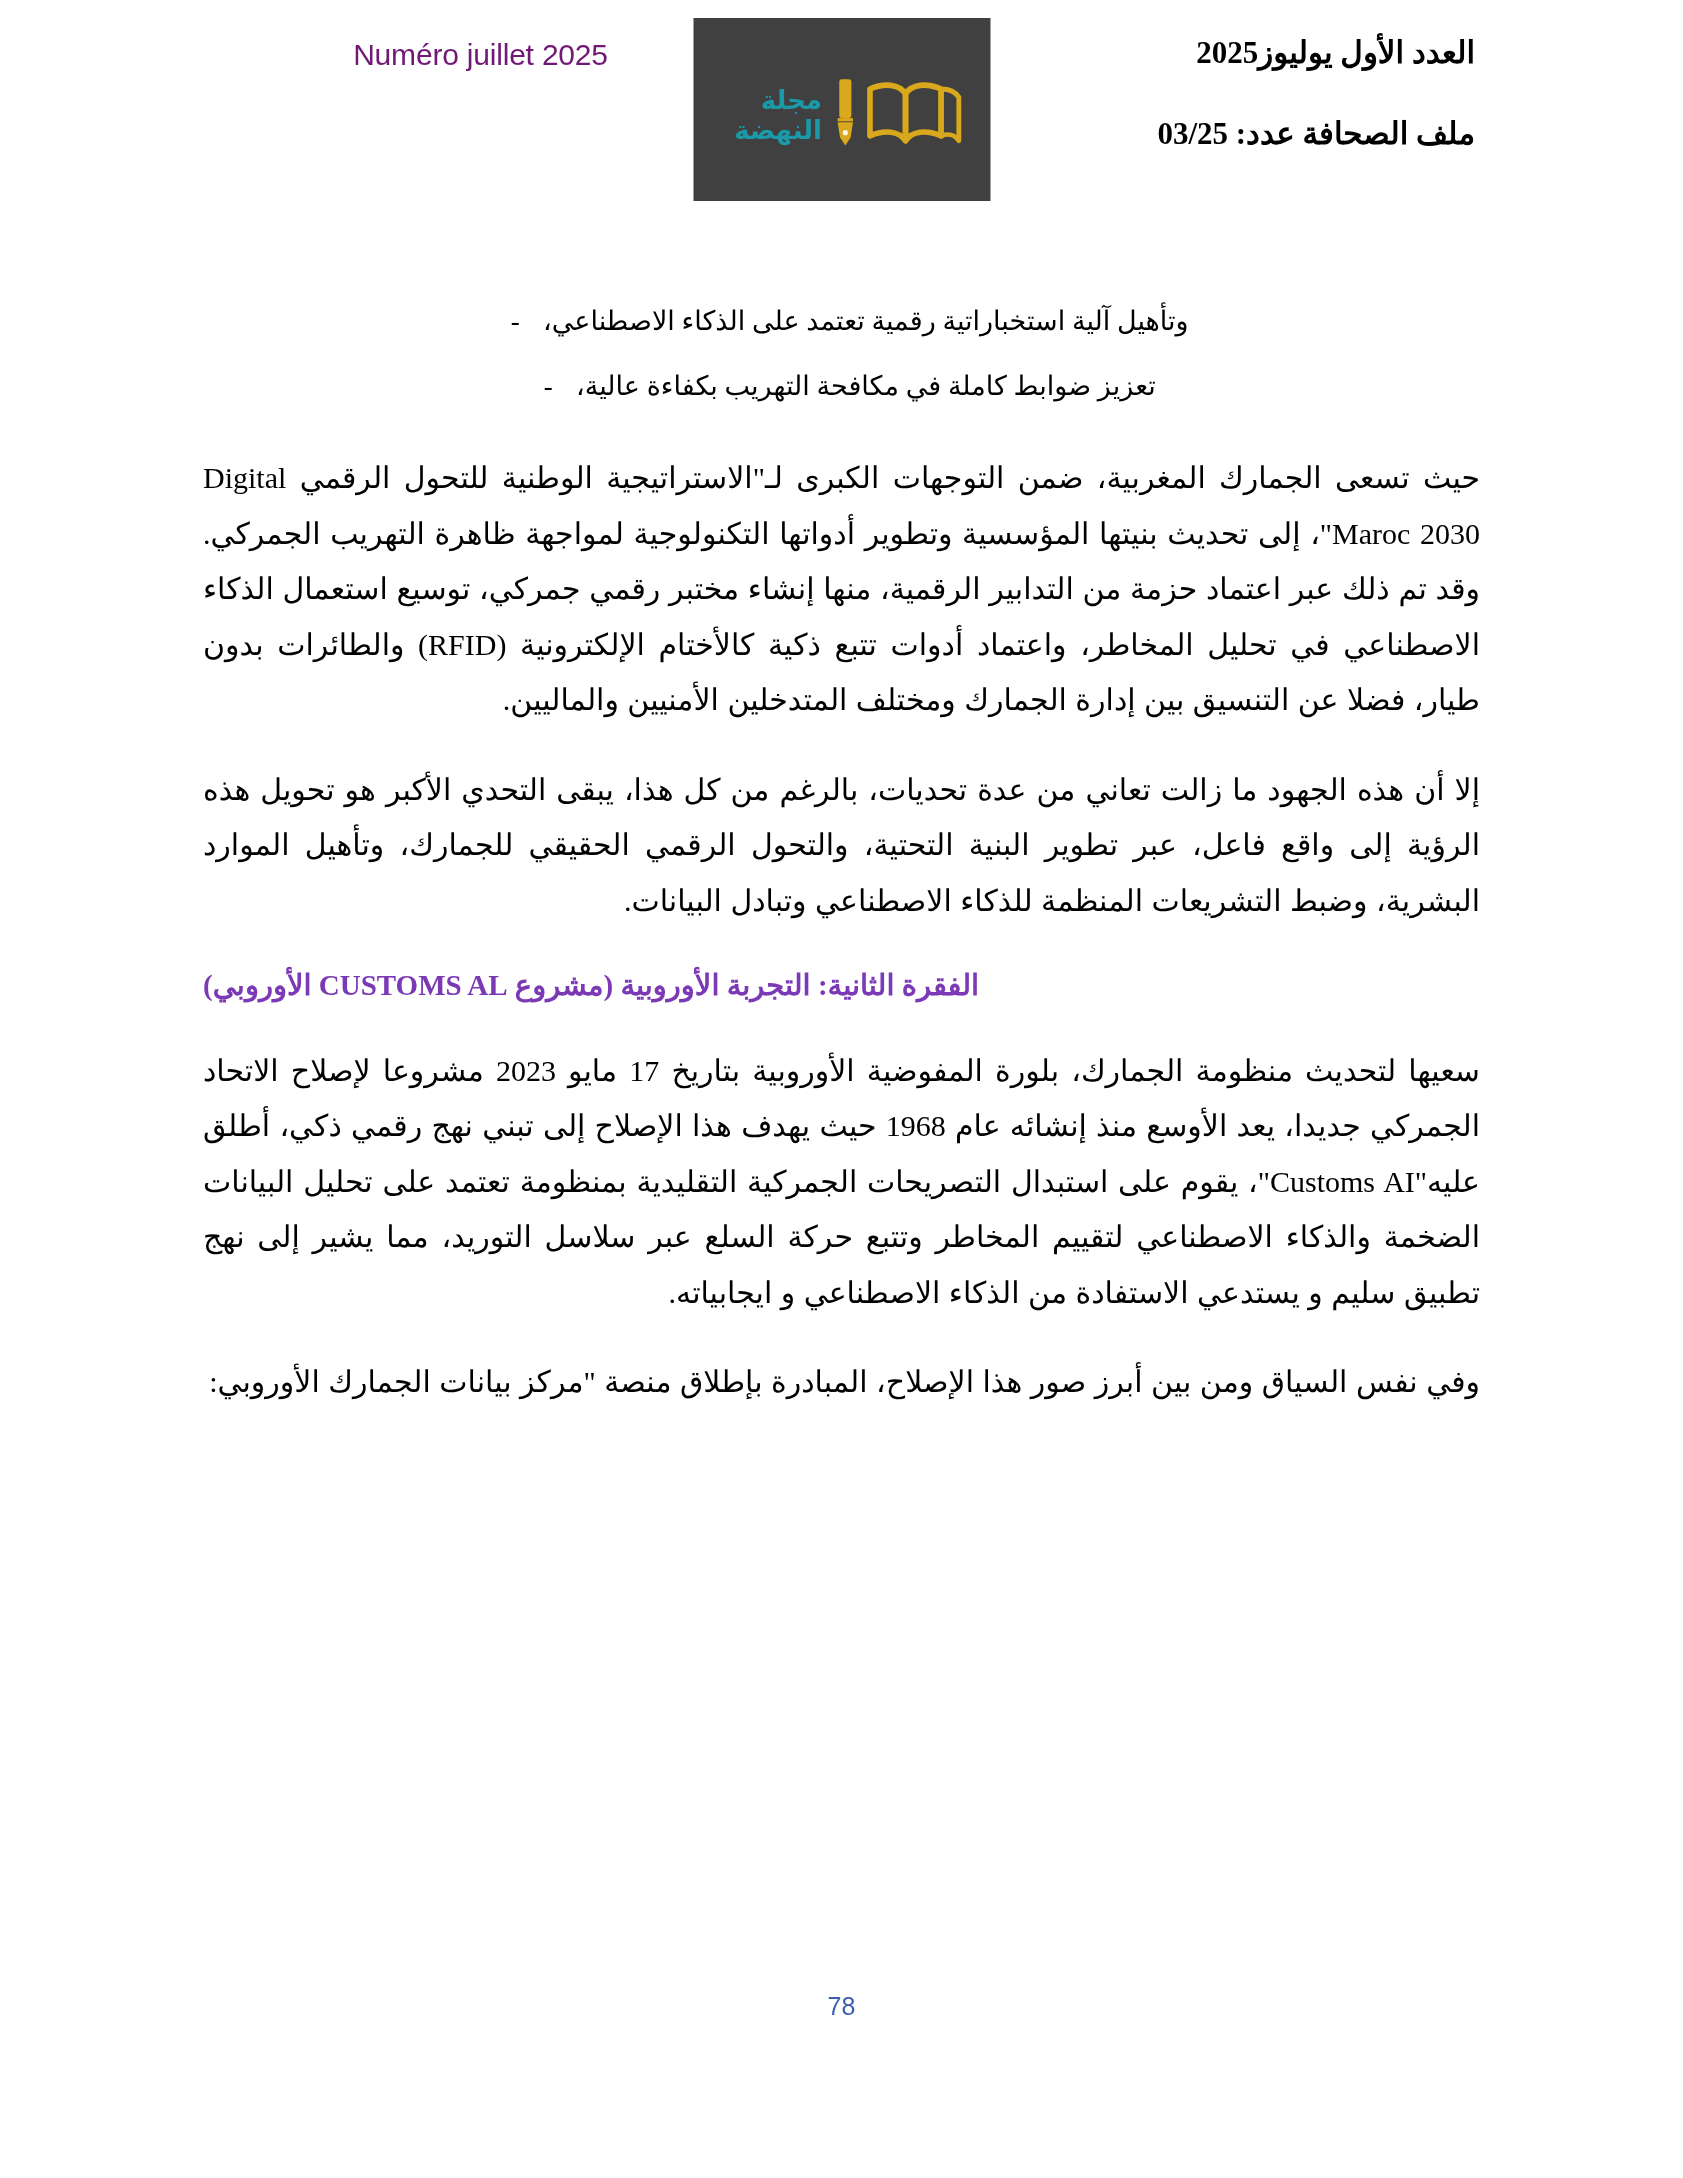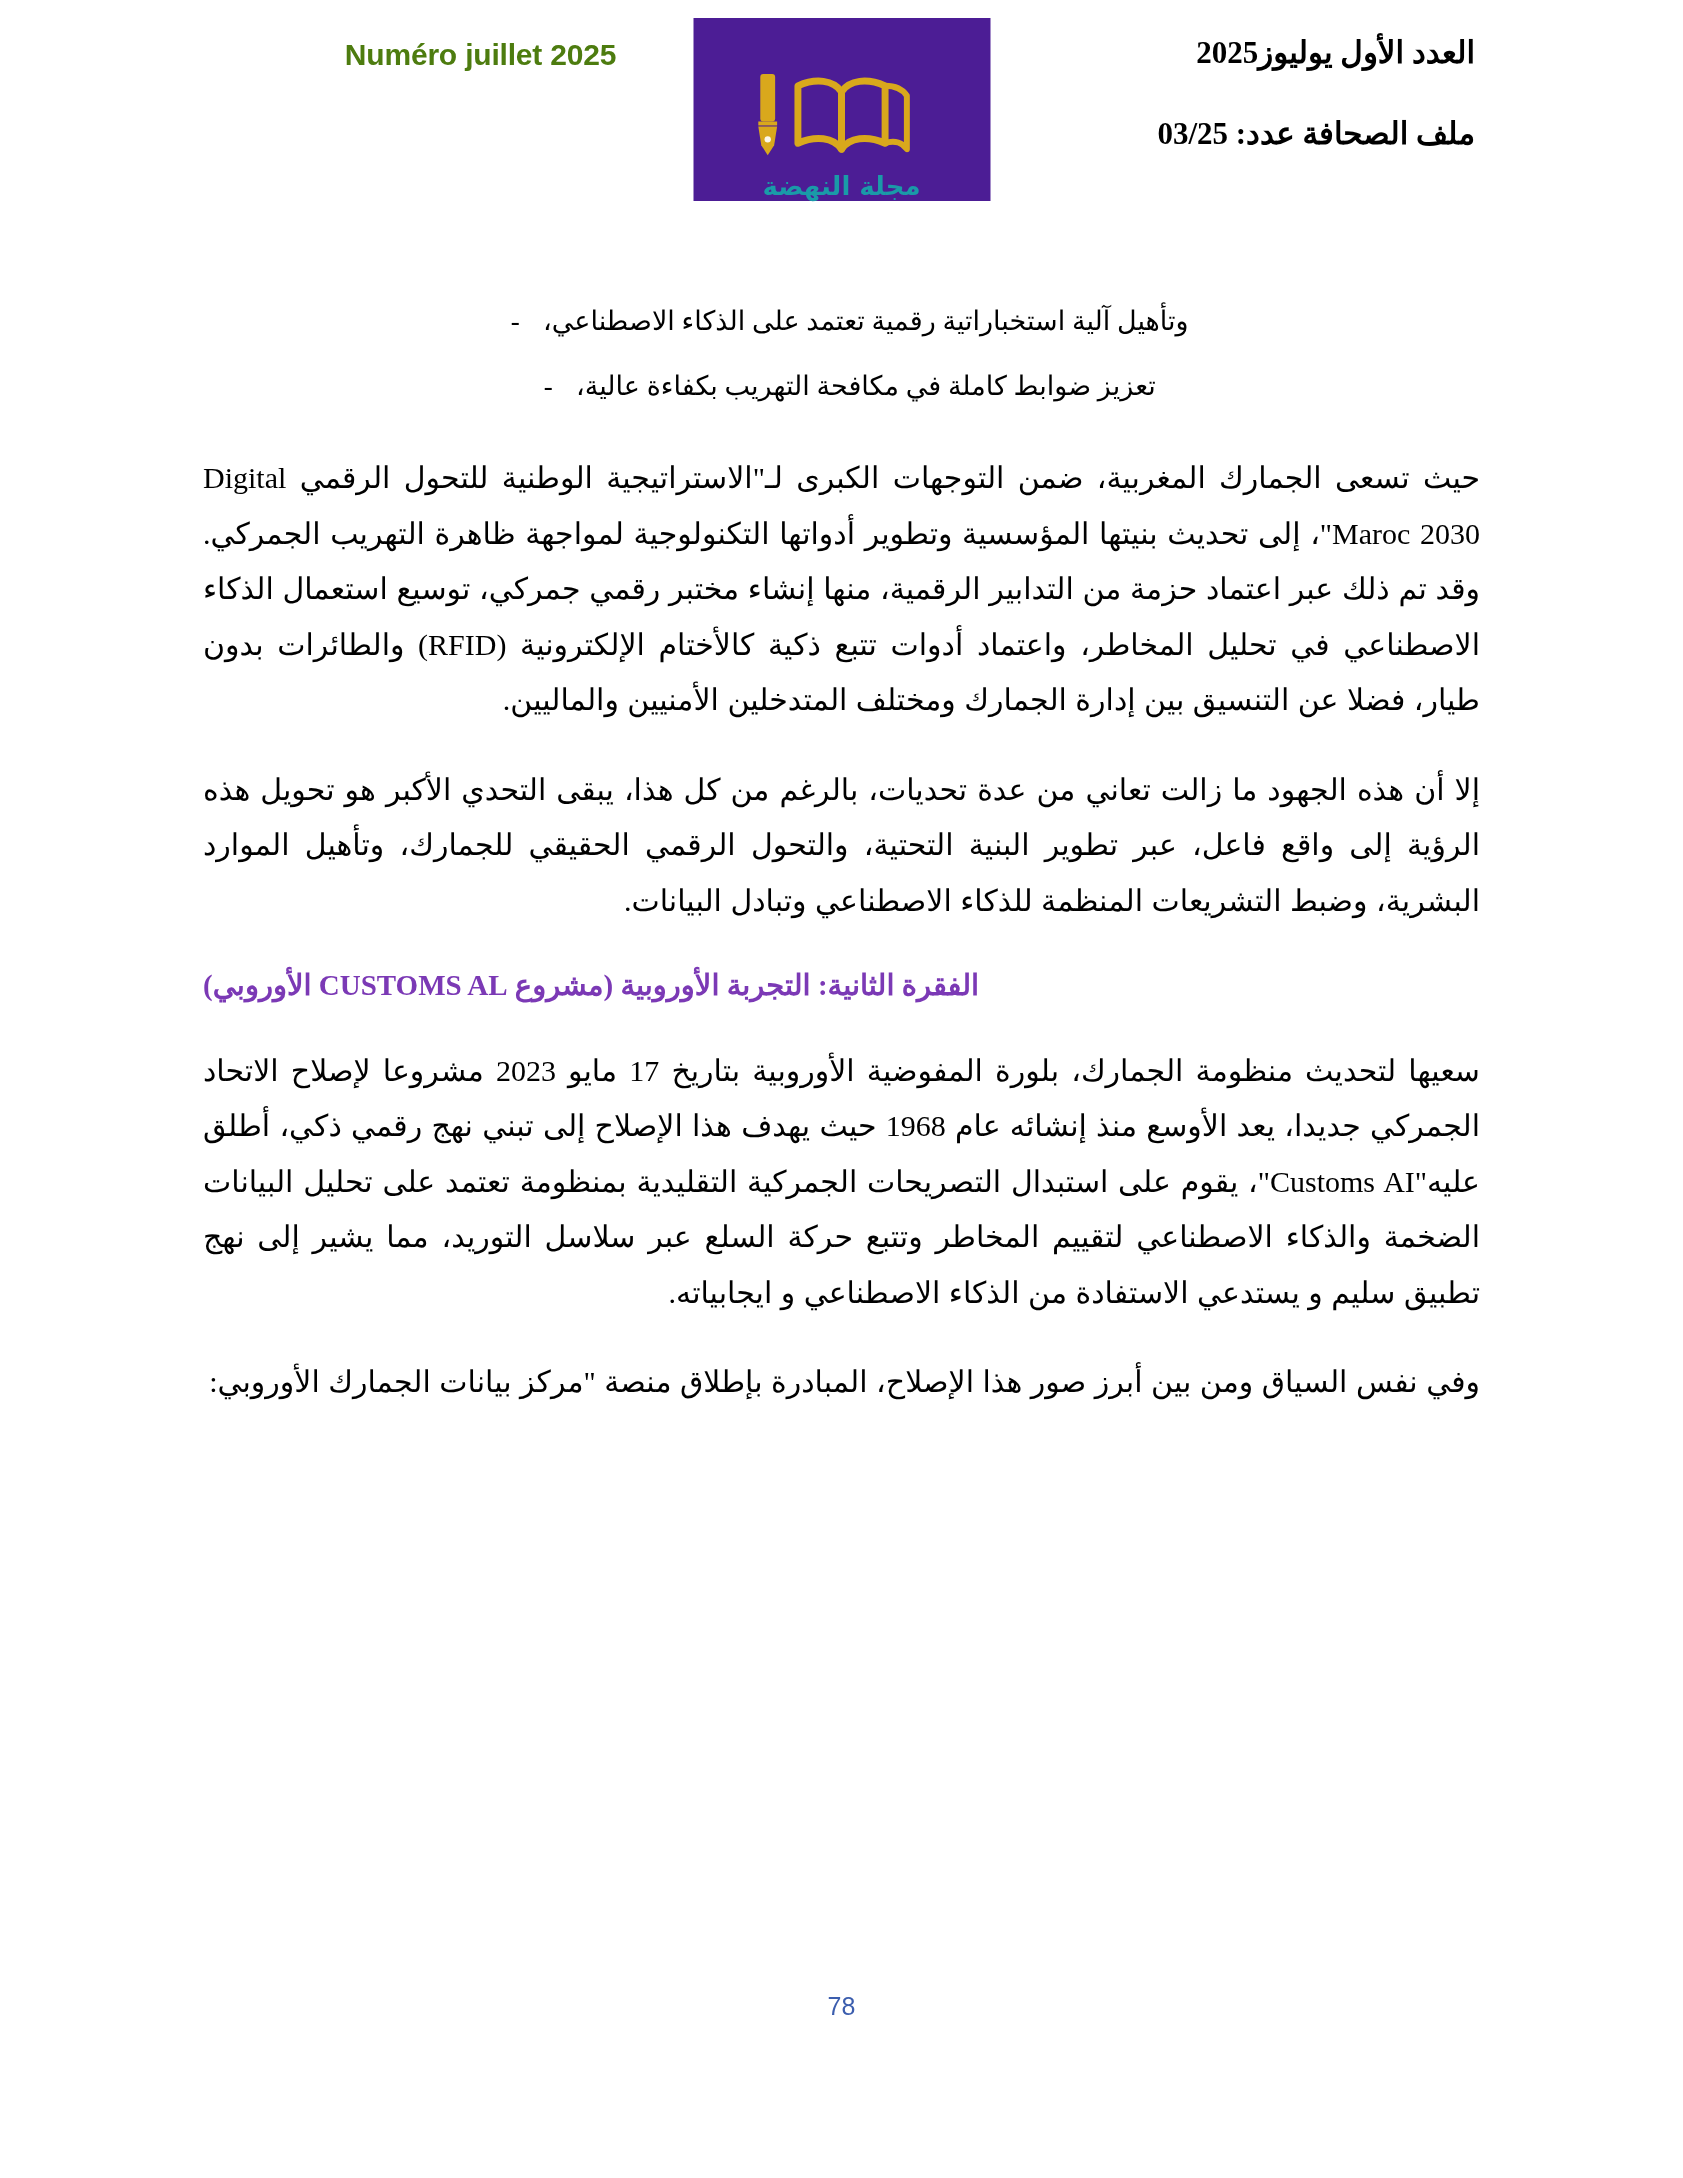--- a/index.html
+++ b/index.html
@@ -35,23 +35,23 @@
     position: absolute;
     left: 248px;
     top: 38px;
     width: 465px;
     text-align: center;
     direction: ltr;
   }
   .masthead-left .line1,
   .masthead-left .line2 {
     font-family: "Liberation Sans", "DejaVu Sans", sans-serif;
-    font-weight: bold;
+    font-weight: normal;
     font-size: 30px;
-    color: #4d7c0f;
+    color: #701a75;
     letter-spacing: -0.2px;
   }
   .masthead-left .line1 { margin-bottom: 44px; }
 
   .masthead-right {
     position: absolute;
     right: 208px;
     top: 34px;
     width: 515px;
     text-align: center;
@@ -68,23 +68,23 @@
   .masthead-right .line1 { margin-bottom: 44px; }
 
   
   .logo-wrap {
     position: absolute;
     left: 50%;
     transform: translateX(-50%);
     top: 18px;
     width: 297px;
     height: 183px;
-    background: #4c1d95;
+    background: #404040;
     display: flex;
-    flex-direction: column;
+    flex-direction: row;
     align-items: center;
     justify-content: flex-end;
     padding-top: 14px;
     box-sizing: border-box;
   }
   .logo-mark { width: 206px; height: 111px; display: block; }
   .logo-text {
     font-family: "DejaVu Sans", "Liberation Sans", sans-serif;
     font-weight: bold;
     font-size: 26px;

